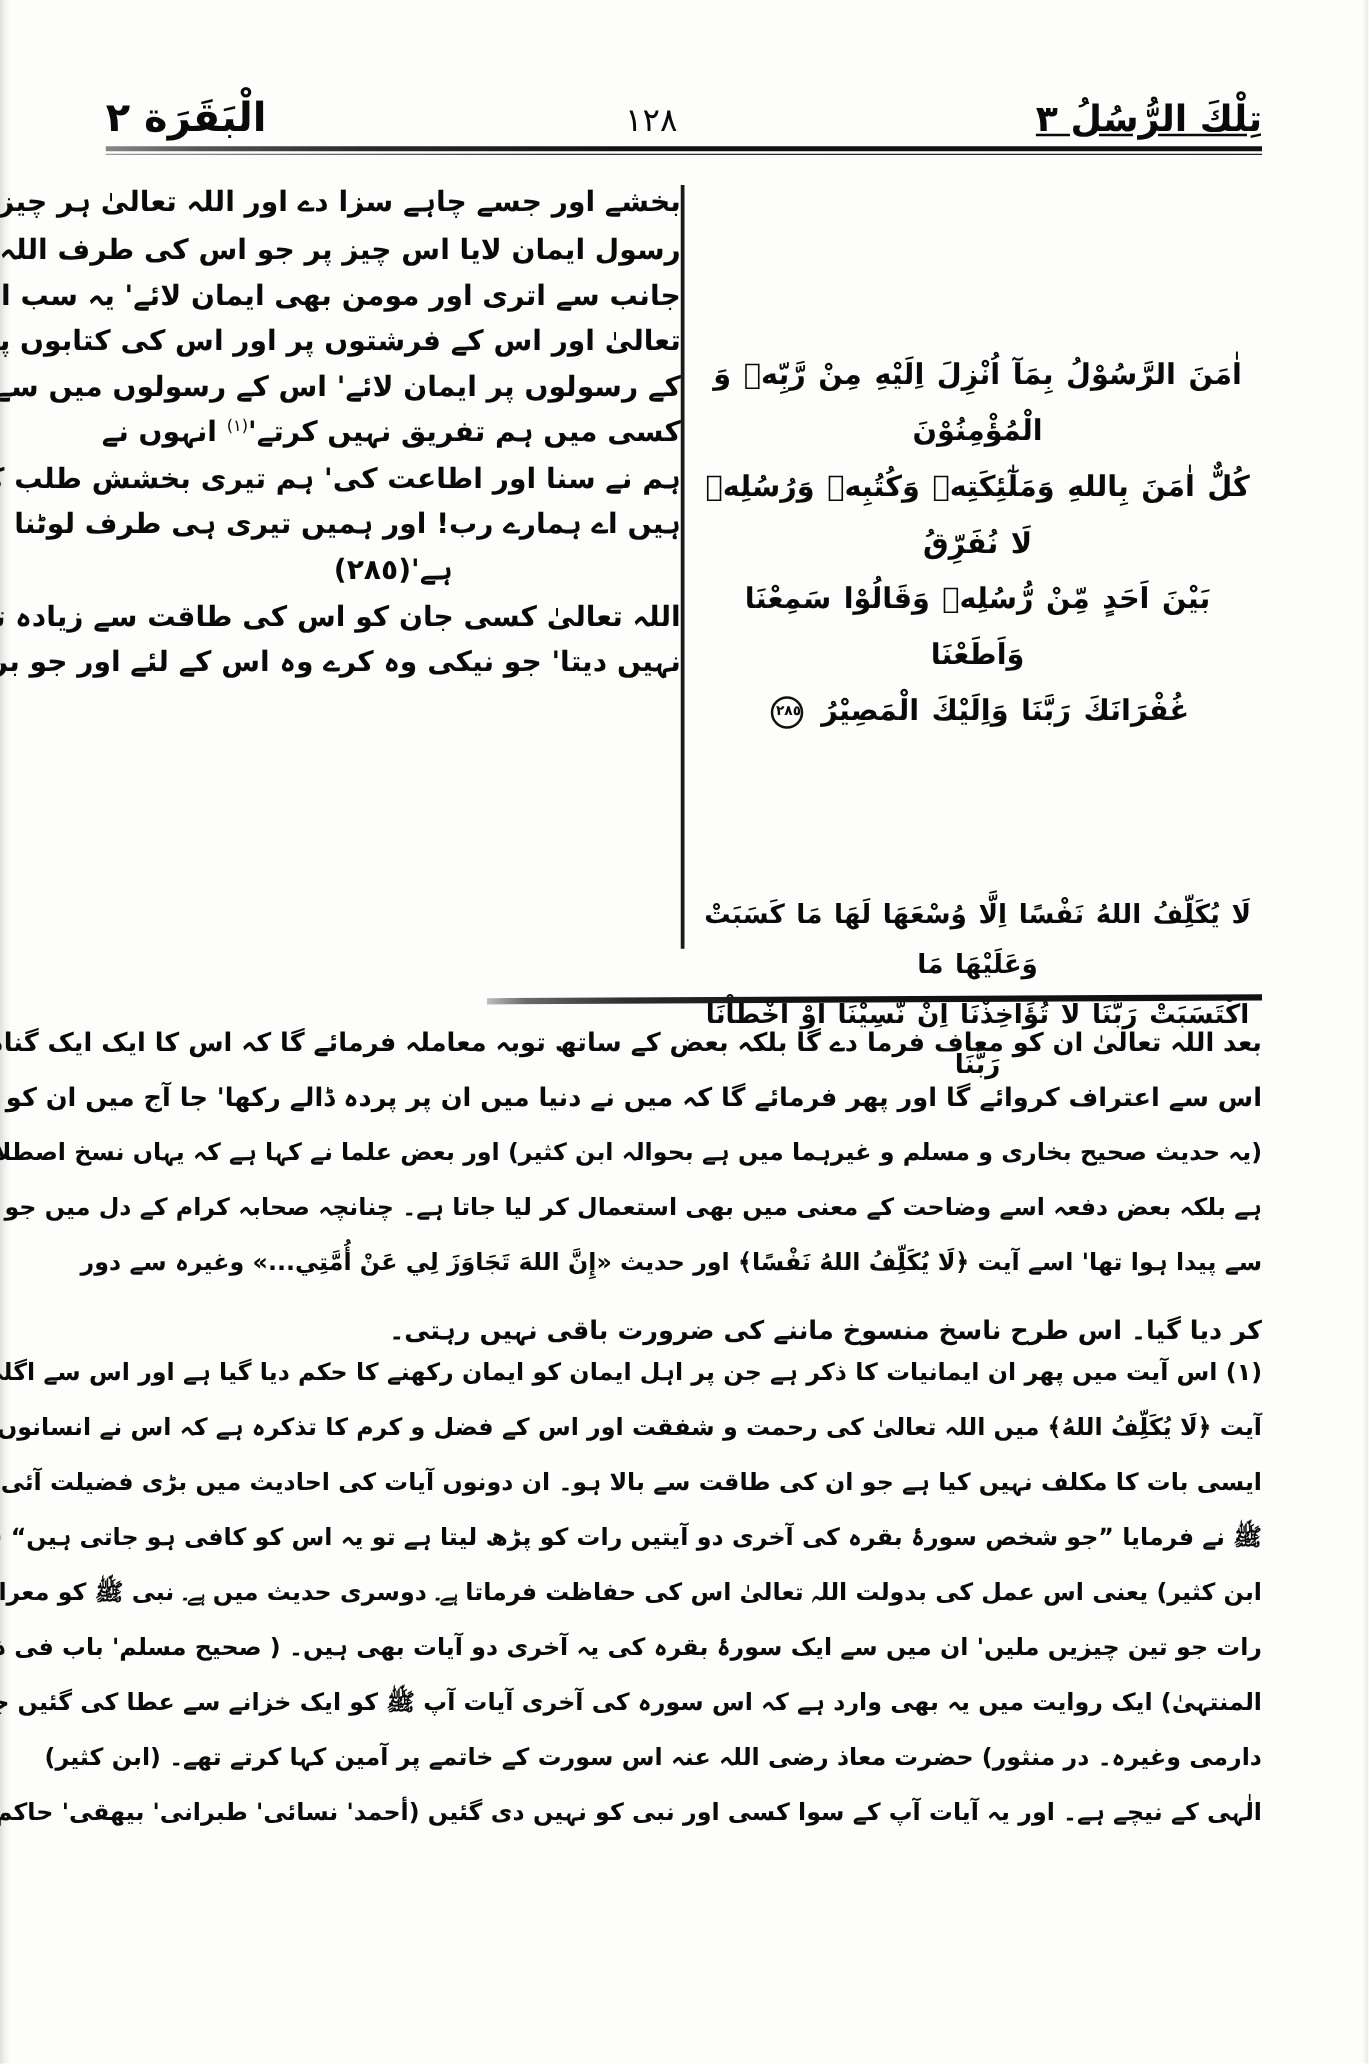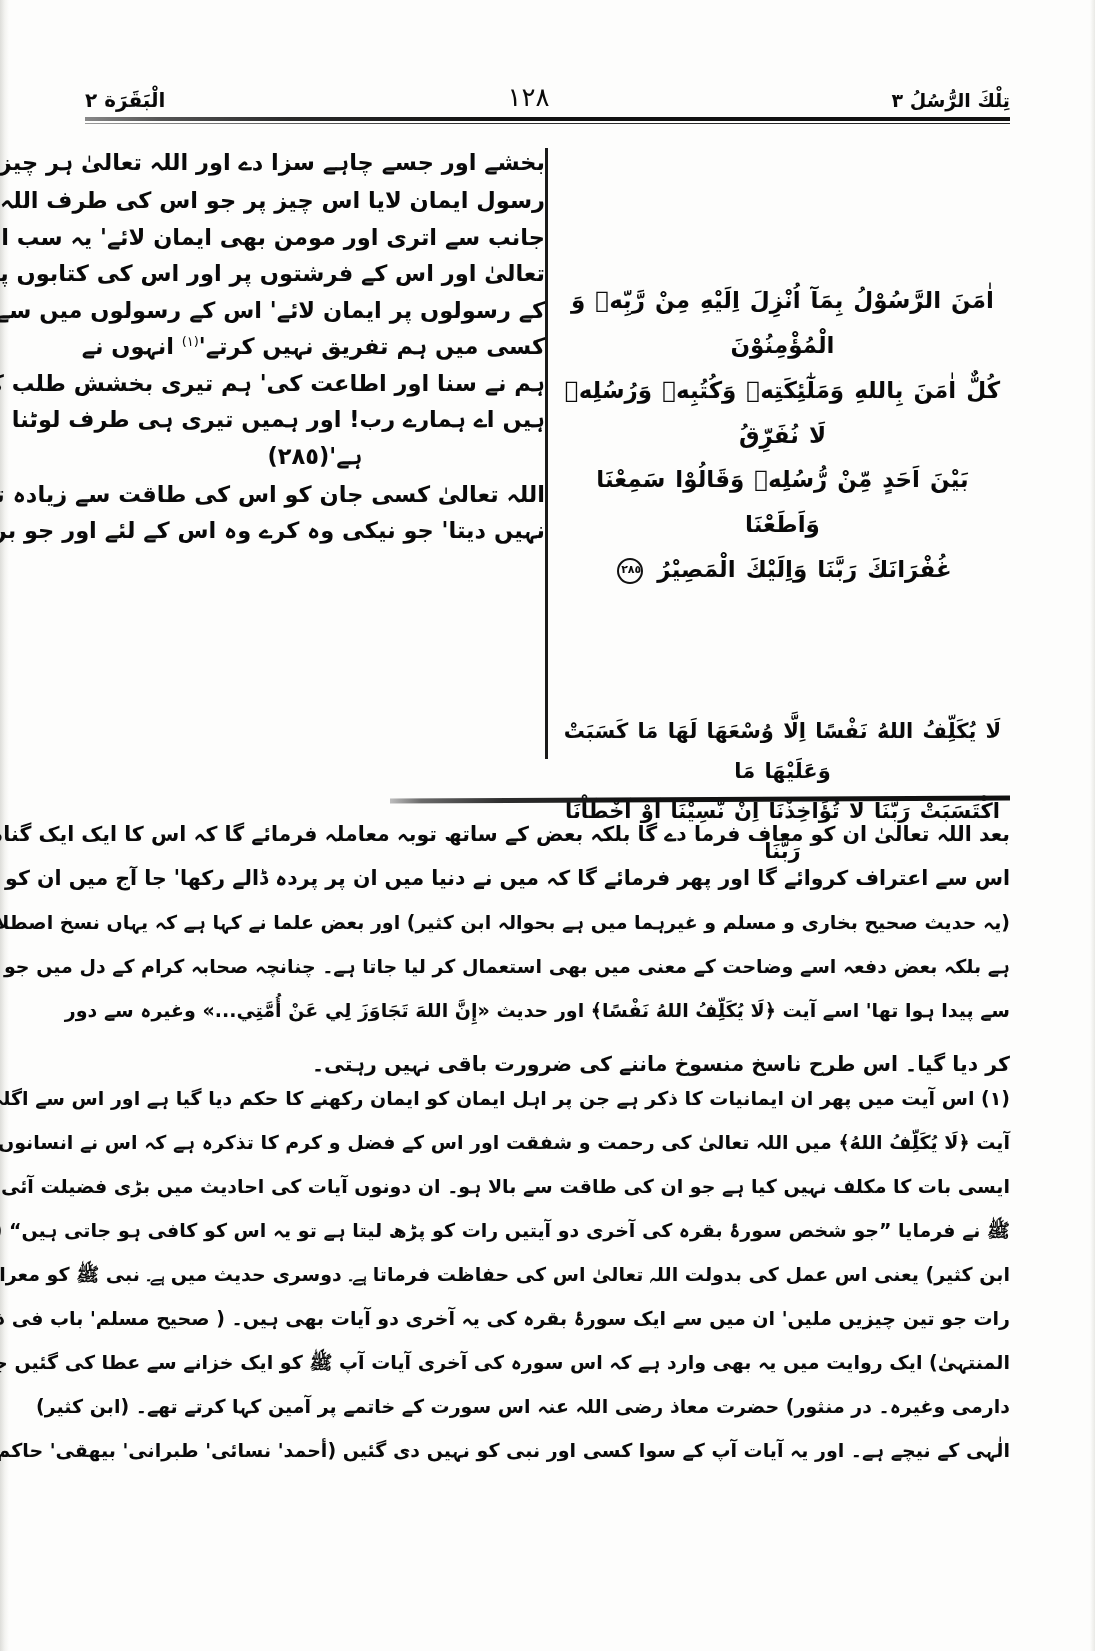--- a/index.html
+++ b/index.html
@@ -16,23 +16,23 @@
     background:#fdfdfc;
   }
 
   
   .header{
     position:absolute;top:58px;right:85px;left:85px;height:52px;
     display:flex;align-items:flex-end;justify-content:space-between;
     direction:rtl;
   }
   .hdr-part{font-size:27px;line-height:1;white-space:nowrap;font-weight:700;}
-  .hdr-right{font-size:19px;letter-spacing:-1px;}
+  .hdr-right{font-size:29px;letter-spacing:-1px;text-decoration:underline;}
   .hdr-center{font-size:26px;font-weight:400;letter-spacing:1px;margin-top:24px;}
-  .hdr-left{font-size:20px;letter-spacing:-1px;text-align:right;}
+  .hdr-left{font-size:32px;letter-spacing:-1px;text-align:right;}
 
   .header-rule{
     position:absolute;top:117px;right:85px;left:85px;height:4px;
     background:linear-gradient(to left,#111 0%,#111 55%,#2a2a2a 78%,#555 92%,#888 100%);
   }
   .header-rule.thin{
     top:123px;height:1px;
     background:linear-gradient(to left,#222 0%,#333 60%,#999 100%);
   }
 

